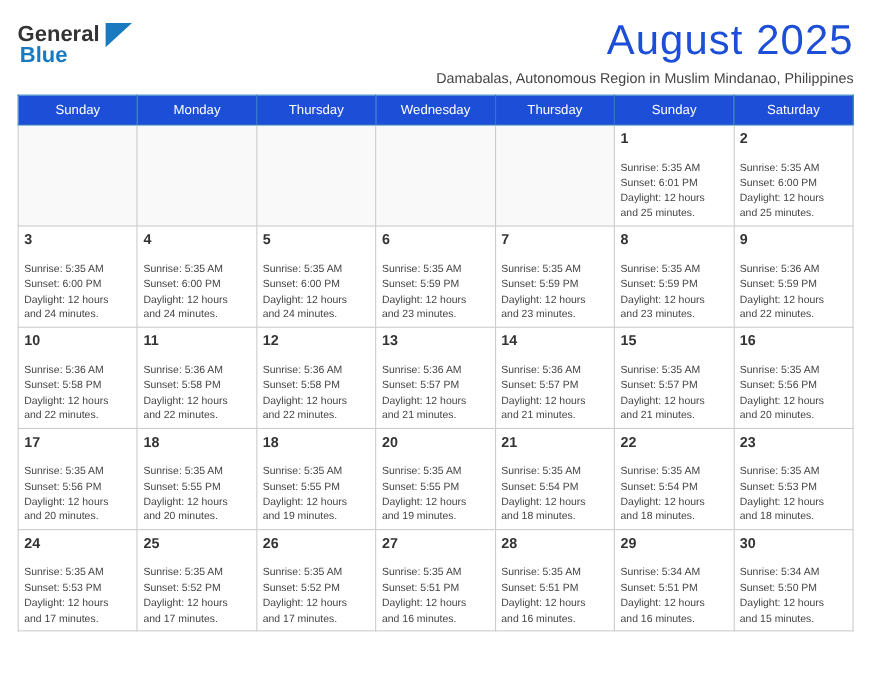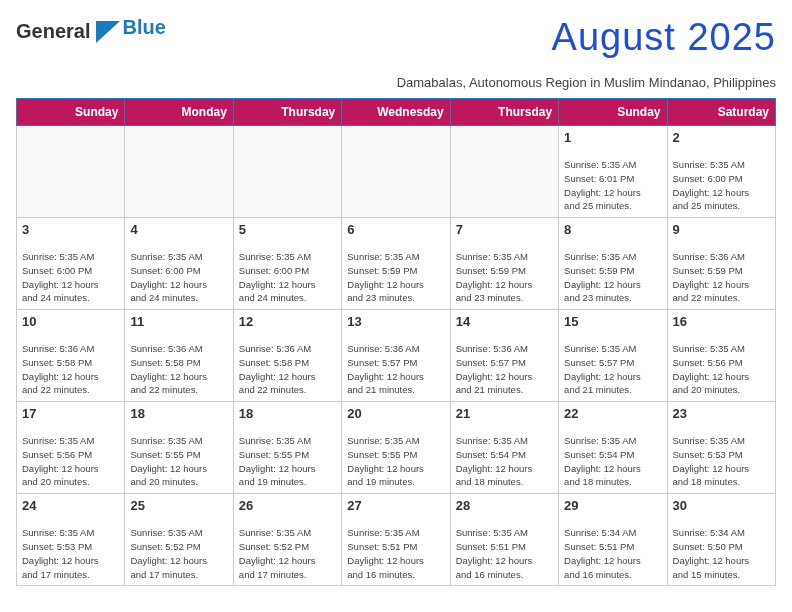--- a/index.html
+++ b/index.html
@@ -11,21 +11,21 @@
       padding: 16px;
     }
     .header-section {
       display: flex;
       align-items: flex-start;
       justify-content: space-between;
       margin-bottom: 4px;
     }
     .logo-area {
       display: flex;
-      flex-direction: row;
+      flex-direction: column;
       align-items: flex-start;
       padding-top: 4px;
     }
     .logo-icon {
       display: flex;
       align-items: center;
       gap: 2px;
     }
     .title-area {
       text-align: right;
@@ -34,34 +34,34 @@
     }
     .main-title {
       font-size: 38px;
       font-weight: 300;
       color: #1d4ed8;
       letter-spacing: 1px;
     }
     .subtitle {
       font-size: 13px;
       color: #444;
-      margin-top: 16px;
+      margin-top: 4px;
     }
     .calendar-table {
       width: 100%;
       border-collapse: collapse;
       margin-top: 8px;
       table-layout: fixed;
     }
     .calendar-table th {
-      background-color: #be185d;
+      background-color: #1d4ed8;
       color: #fff;
       font-size: 12px;
-      font-weight: bold;
-      text-align: right;
+      font-weight: normal;
+      text-align: center;
       padding: 6px 6px;
       border: 1px solid #2e7abf;
     }
     .calendar-table td {
       border: 1px solid #ccc;
       vertical-align: top;
       padding: 4px 5px;
       height: 78px;
       font-size: 10px;
       color: #333;

